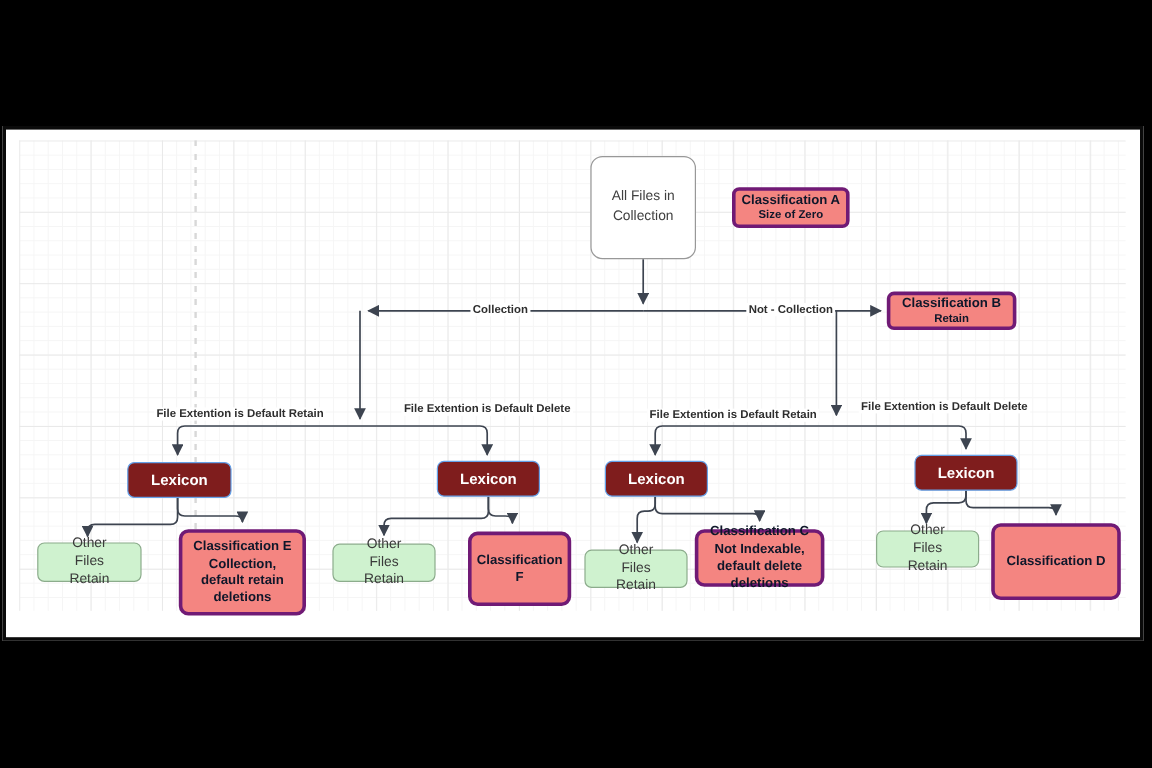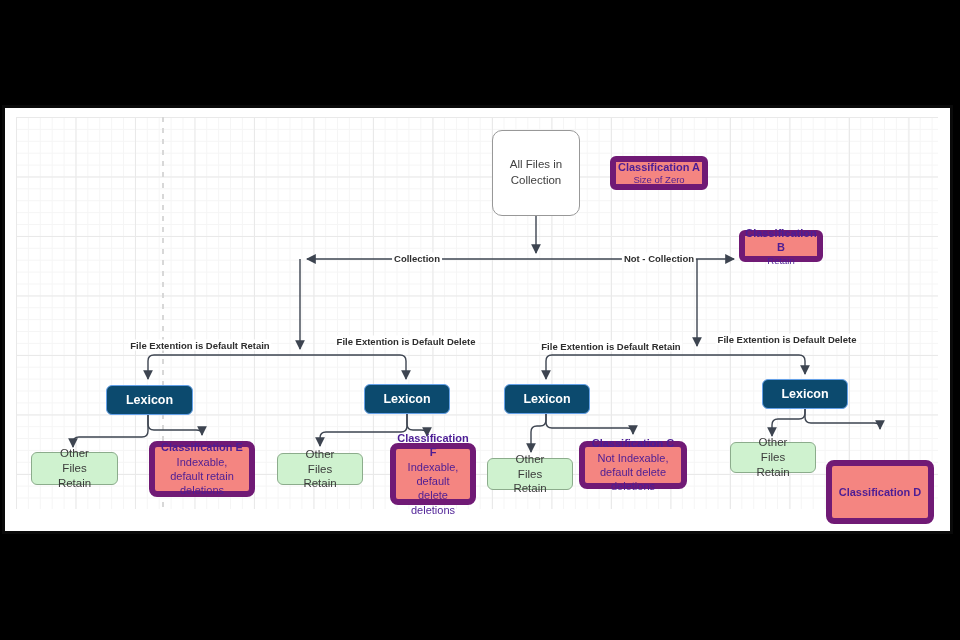--- a/index.html
+++ b/index.html
@@ -27,28 +27,28 @@
   #edges { position:absolute; left:0; top:0; z-index:2; }
   .node {
     position:absolute; box-sizing:border-box; display:flex; flex-direction:column;
     align-items:center; justify-content:center; text-align:center; z-index:3;
   }
   .white-node {
     background:#ffffff; border:1px solid #989898; border-radius:10px;
     color:#404040; font-size:11.5px; line-height:1.35; padding:4px 10px;
   }
   .red {
-    background:#f48581; border:6px solid #701a75; border-radius:6px; color:#4c1d95;
+    background:#f48581; border:3px solid #701a75; border-radius:6px; color:#0f172a;
   }
   .red .t { font-weight:bold; font-size:11px; line-height:1.3; }
-  .red .s { font-weight:normal; font-size:9.5px; line-height:1.2; }
+  .red .s { font-weight:bold; font-size:9.5px; line-height:1.2; }
   .red-lg { border-radius:8px; padding:2px 5px; }
   .red-lg .s { font-size:11px; line-height:1.3; }
   .blue {
-    background:#0c4a6e; border:1px solid #65a1e8; border-radius:6px;
+    background:#7f1d1d; border:1px solid #65a1e8; border-radius:6px;
     color:#ffffff; font-weight:bold; font-size:12.5px;
   }
   .green {
     background:#cff2cf; border:1px solid #8cac8c; border-radius:6px;
     color:#3a3a3a; font-size:11.5px; line-height:1.3; padding:2px 16px;
   }
   .elabel {
     position:absolute; transform:translate(-50%,-50%); z-index:4;
     background:#ffffff; padding:0 2px; white-space:nowrap;
     font-size:9.5px; font-weight:bold; color:#2e2e2e;
@@ -89,21 +89,21 @@
   </svg>
 
   <div class="node white-node" style="left:492px; top:130px; width:88px; height:86px;">
     <div>All Files in Collection</div>
   </div>
 
   <div class="node red" style="left:610px; top:156px; width:98px; height:34px;">
     <div class="t">Classification A</div>
     <div class="s">Size of Zero</div>
   </div>
-  <div class="node red" style="left:739px; top:230px; width:84px; height:32px;">
+  <div class="node red" style="left:739px; top:243px; width:108px; height:32px;">
     <div class="t">Classification B</div>
     <div class="s">Retain</div>
   </div>
 
   <div class="node blue" style="left:106px; top:385px; width:87px; height:30px;">
     <div>Lexicon</div>
   </div>
   <div class="node blue" style="left:364px; top:384px; width:86px; height:30px;">
     <div>Lexicon</div>
   </div>
@@ -120,33 +120,32 @@
   <div class="node green" style="left:277px; top:453px; width:86px; height:32px;">
     <div>Other Files Retain</div>
   </div>
   <div class="node green" style="left:487px; top:458px; width:86px; height:32px;">
     <div>Other Files Retain</div>
   </div>
   <div class="node green" style="left:730px; top:442px; width:86px; height:31px;">
     <div>Other Files Retain</div>
   </div>
 
-  <div class="node red red-lg" style="left:149px; top:441px; width:106px; height:56px;">
+  <div class="node red red-lg" style="left:149px; top:441px; width:106px; height:72px;">
     <div class="t">Classification E</div>
-    <div class="s">Indexable, default retain deletions</div>
+    <div class="s">Collection, default retain deletions</div>
   </div>
   <div class="node red red-lg" style="left:390px; top:443px; width:86px; height:62px;">
     <div class="t">Classification F</div>
-    <div class="s">Indexable, default delete deletions</div>
   </div>
   <div class="node red red-lg" style="left:579px; top:441px; width:108px; height:48px;">
     <div class="t">Classification C</div>
     <div class="s">Not Indexable, default delete deletions</div>
   </div>
-  <div class="node red red-lg" style="left:826px; top:436px; width:108px; height:64px;margin-top:24px;">
+  <div class="node red red-lg" style="left:826px; top:436px; width:108px; height:64px;">
     <div class="t">Classification D</div>
   </div>
 
   <div class="elabel" style="left:417px; top:258px;">Collection</div>
   <div class="elabel" style="left:659px; top:258px;">Not - Collection</div>
   <div class="elabel" style="left:200px; top:345px;">File Extention is Default Retain</div>
   <div class="elabel" style="left:406px; top:341px;">File Extention is Default Delete</div>
   <div class="elabel" style="left:611px; top:346px;">File Extention is Default Retain</div>
   <div class="elabel" style="left:787px; top:339px;">File Extention is Default Delete</div>
 

